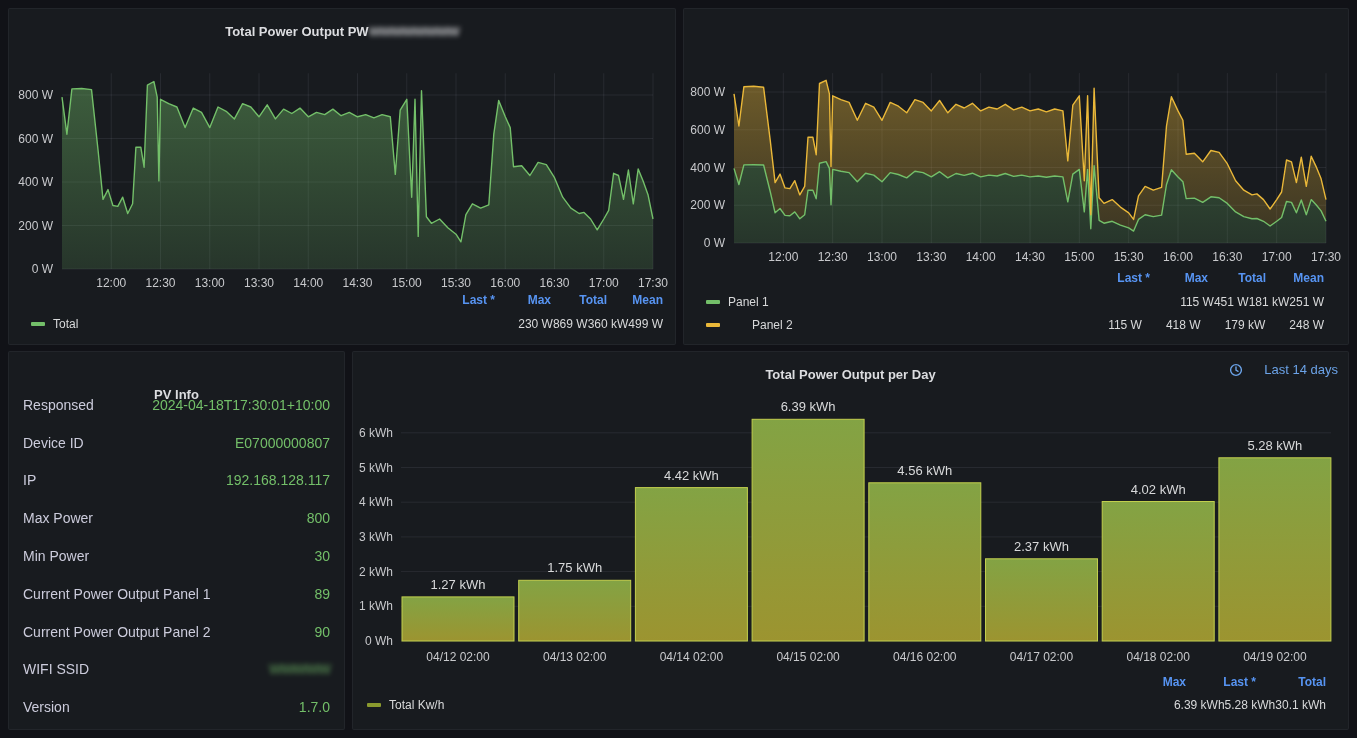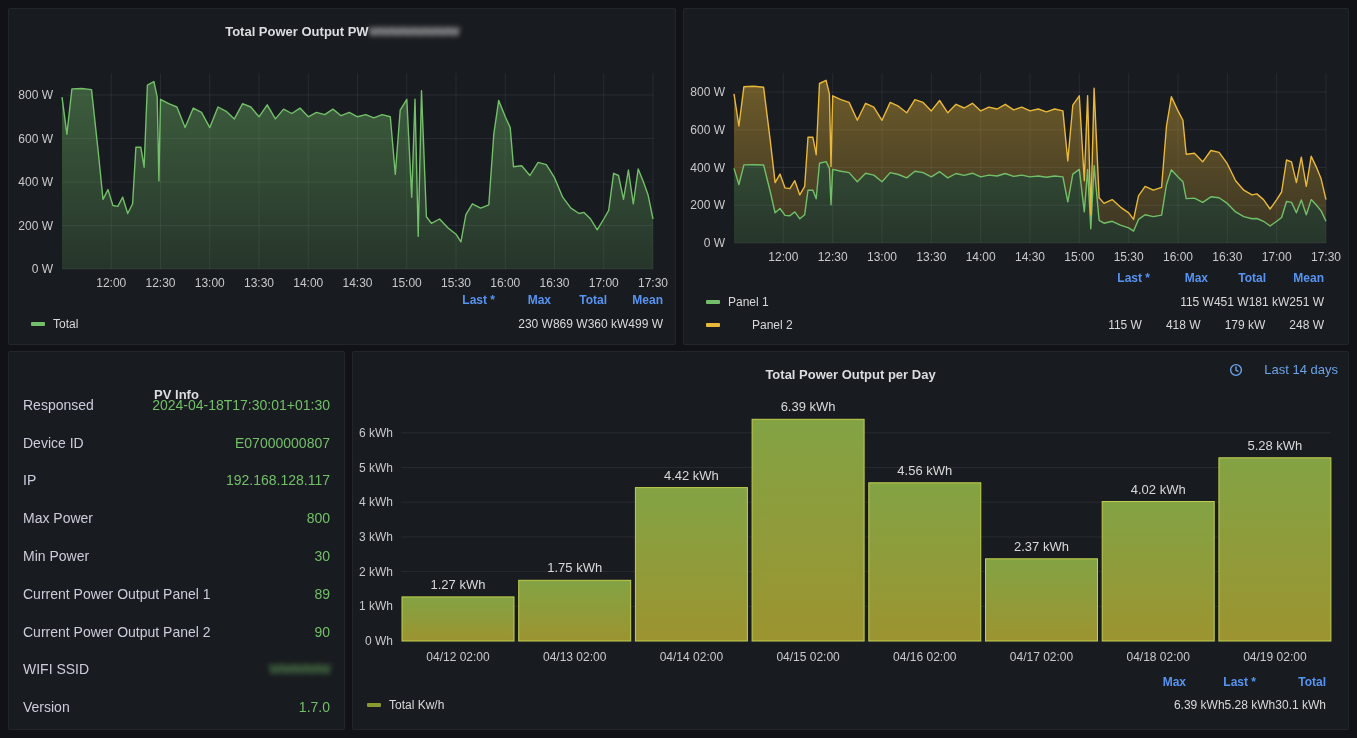--- a/index.html
+++ b/index.html
@@ -175,21 +175,21 @@
       <span class="cell">179 kW</span>
       <span class="cell">248 W</span>
     </div>
   </section>
 
   <section class="panel" style="left:8px;top:351px;width:337px;height:379px;">
     <div class="pvtitle">PV Info</div>
     <div class="pvrows">
       <div class="pvrow">
           <span class="pvlabel">Responsed</span>
-          <span class="pvvalue">2024-04-18T17:30:01+01:30</span>
+          <span class="pvvalue">2024-04-18T17:30:01+10:00</span>
         </div>
       <div class="pvrow">
           <span class="pvlabel">Device ID</span>
           <span class="pvvalue">E07000000807</span>
         </div>
       <div class="pvrow">
           <span class="pvlabel">IP</span>
           <span class="pvvalue">192.168.128.117</span>
         </div>
       <div class="pvrow">

